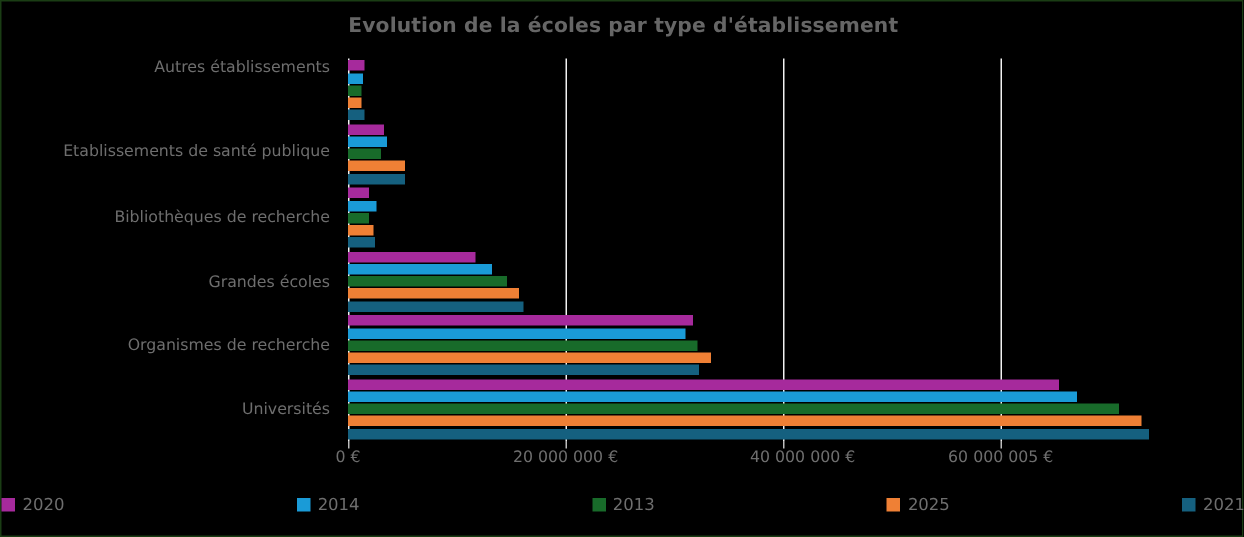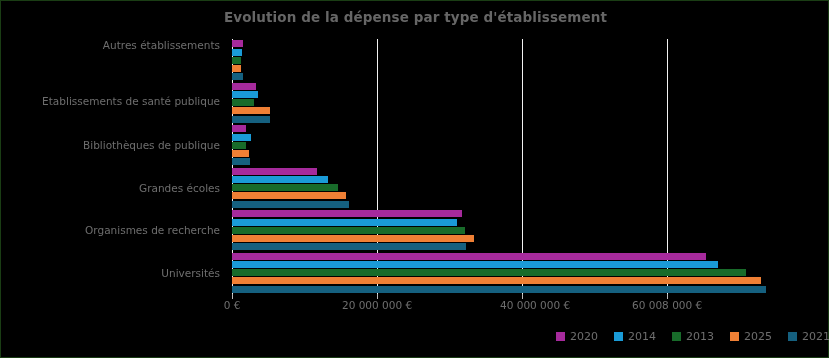--- a/index.html
+++ b/index.html
@@ -7,31 +7,31 @@
   #frame{position:relative;width:829px;height:358px;background:#000;box-sizing:border-box;border:1px solid #1a3d14;}
   #chart-title{position:absolute;left:0;top:8px;width:829px;text-align:center;color:#666666;font-size:13.5px;font-weight:600;letter-spacing:.1px;}
   #plot{position:absolute;left:231px;top:38px;width:578px;height:255px;}
   .gridline{position:absolute;top:0;width:1px;height:255px;background:#f2f2f2;}
   .tickmark{position:absolute;width:1px;height:5px;background:#bdbdbd;}
   #xaxis-labels{position:absolute;left:0;top:298px;width:829px;height:16px;}
   .xtick-label{position:absolute;color:#6e6e6e;font-size:10.5px;white-space:nowrap;transform:translateX(-50%);}
   #ylabels{position:absolute;left:0;top:38px;width:225px;height:255px;}
   .ycat-label{position:absolute;right:0;width:225px;text-align:right;color:#6e6e6e;font-size:10.5px;white-space:nowrap;transform:translateY(-50%);padding-right:6px;box-sizing:border-box;}
   .bar{position:absolute;height:7px;}
-  #legend{position:absolute;left:0;top:329px;width:829px;display:flex;justify-content:flex-end;align-items:center;gap:16px;}
+  #legend{position:absolute;left:0;top:329px;width:829px;display:flex;justify-content:space-between;align-items:center;gap:16px;}
   .legend-item{display:flex;align-items:center;gap:5px;}
   .legend-swatch{width:9px;height:9px;display:block;}
   .legend-label{color:#6e6e6e;font-size:11px;}
 </style>
 </head>
 <body>
 
 <div id="frame">
 
-  <div id="chart-title">Evolution de la dépense par type d'établissement</div>
+  <div id="chart-title">Evolution de la écoles par type d'établissement</div>
 
   <div id="plot">
       <div class="gridline" style="left: 0px;"></div>
       <div class="gridline" style="left: 145.044px;"></div>
       <div class="gridline" style="left: 290.088px;"></div>
       <div class="gridline" style="left: 435.132px;"></div>
       <div class="bar" style="left: 0px; top: 1.35px; width: 10.8783px; background: rgb(166, 42, 156);"></div>
       <div class="bar" style="left: 0px; top: 9.55px; width: 10.1531px; background: rgb(26, 155, 215);"></div>
       <div class="bar" style="left: 0px; top: 17.75px; width: 9.42785px; background: rgb(24, 107, 42);"></div>
       <div class="bar" style="left: 0px; top: 25.95px; width: 9.42785px; background: rgb(239, 128, 53);"></div>
@@ -60,27 +60,27 @@
       <div class="bar" style="left: 0px; top: 222.05px; width: 485.897px; background: rgb(26, 155, 215);"></div>
       <div class="bar" style="left: 0px; top: 230.25px; width: 514.181px; background: rgb(24, 107, 42);"></div>
       <div class="bar" style="left: 0px; top: 238.45px; width: 528.685px; background: rgb(239, 128, 53);"></div>
       <div class="bar" style="left: 0px; top: 246.65px; width: 533.762px; background: rgb(21, 96, 127);"></div>
     </div>
 
   <div id="xaxis-labels">
       <div class="xtick-label" style="left: 231px;">0 €</div>
       <div class="xtick-label" style="left: 376.044px;">20 000 000 €</div>
       <div class="xtick-label" style="left: 521.088px; margin-left: 13px;">40 000 000 €</div>
-      <div class="xtick-label" style="left: 666.132px;">60 008 000 €</div>
+      <div class="xtick-label" style="left: 666.132px;">60 000 005 €</div>
     </div>
 
   <div id="ylabels">
       <div class="ycat-label" style="top: 6px;">Autres établissements</div>
       <div class="ycat-label" style="top: 62px;">Etablissements de santé publique</div>
-      <div class="ycat-label" style="top: 106.25px;">Bibliothèques de publique</div>
+      <div class="ycat-label" style="top: 106.25px;">Bibliothèques de recherche</div>
       <div class="ycat-label" style="top: 148.75px;">Grandes écoles</div>
       <div class="ycat-label" style="top: 233.75px;">Universités</div>
       <div class="ycat-label" style="top: 191.25px;">Organismes de recherche</div>
     </div>
 
   <div id="legend">
       <div class="legend-item">
         <span class="legend-swatch" style="background: rgb(166, 42, 156);"></span>
         <span class="legend-label">2020</span>
       </div>

